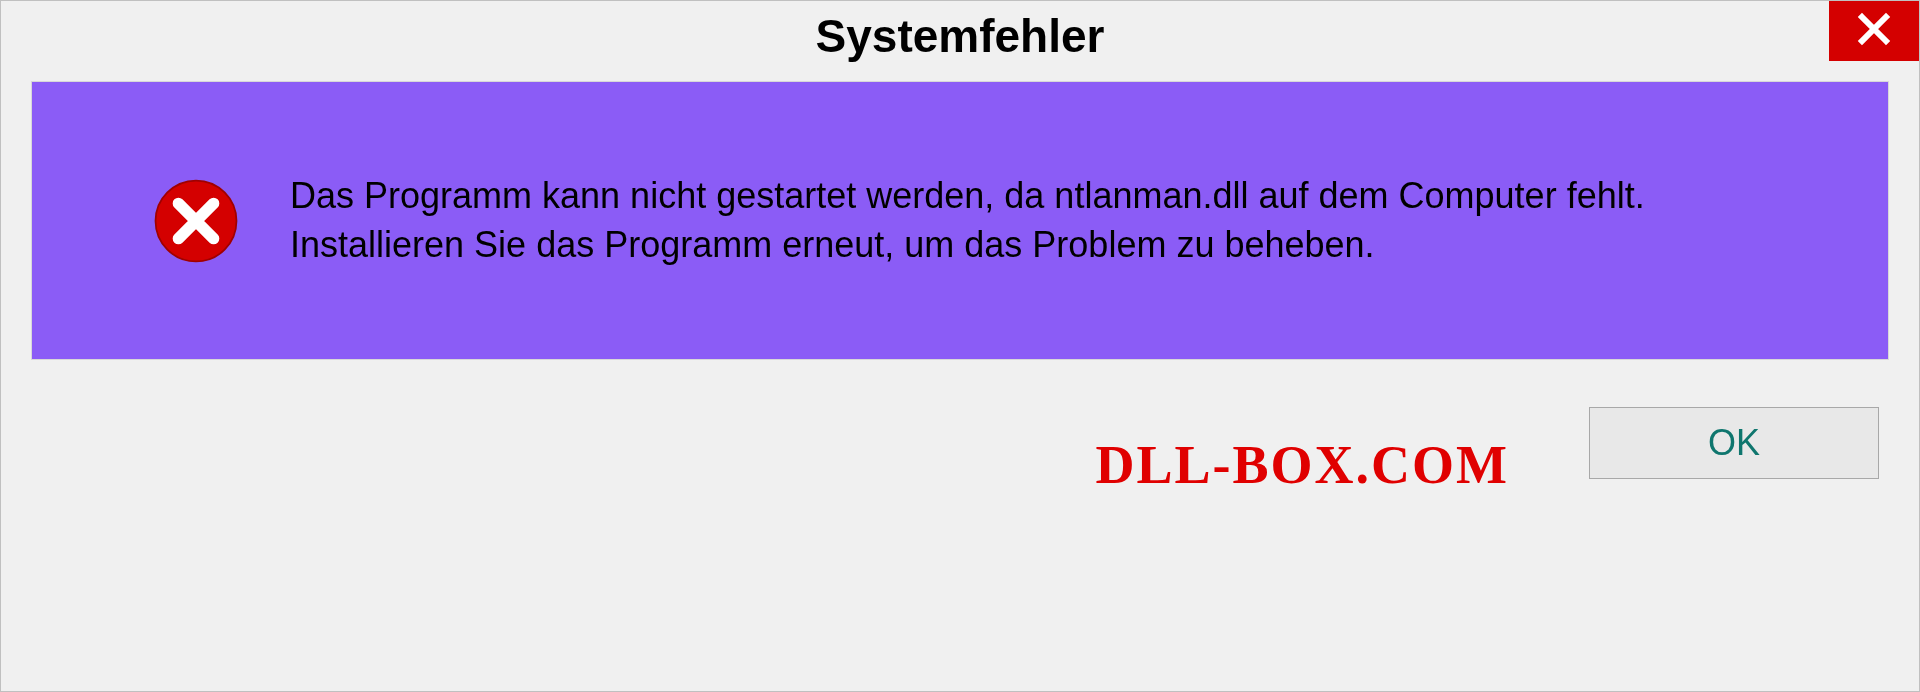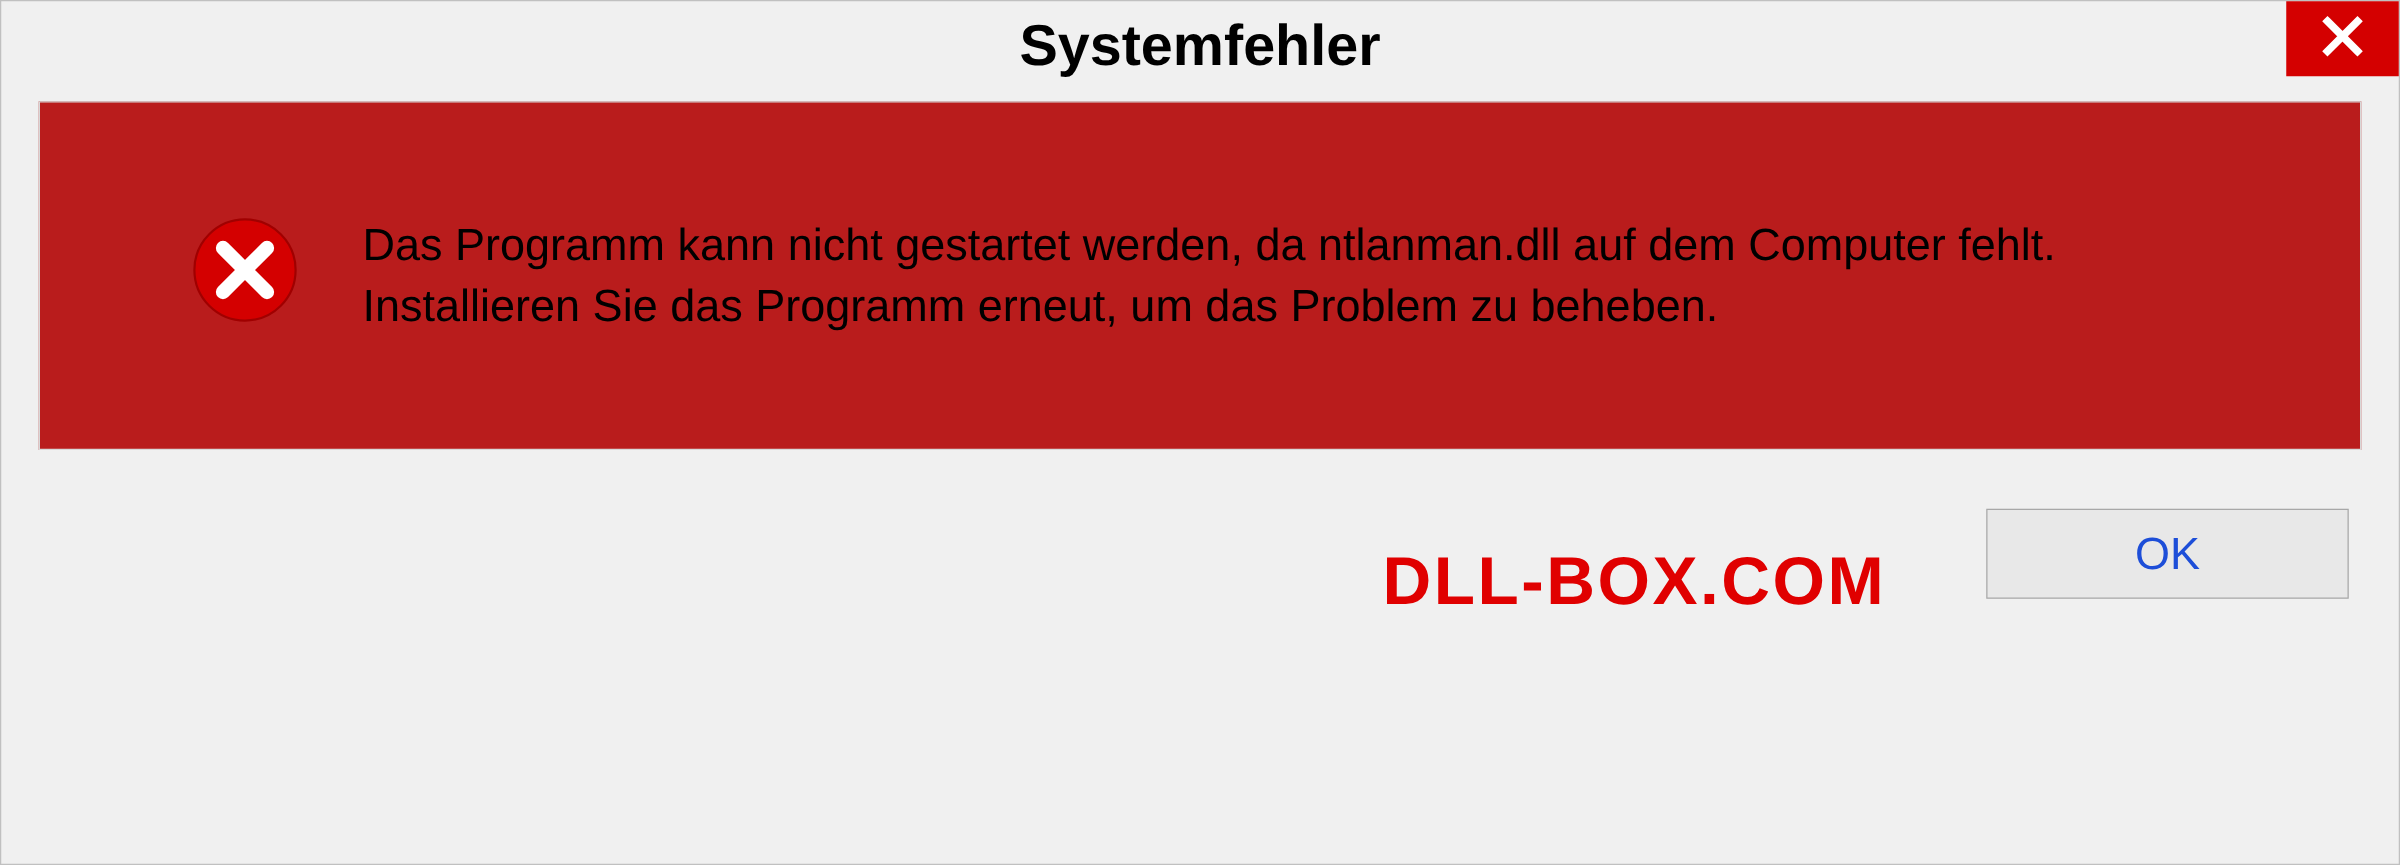--- a/index.html
+++ b/index.html
@@ -46,25 +46,25 @@
       align-items: center;
       justify-content: center;
       cursor: pointer;
     }
     .close-button svg {
       width: 36px;
       height: 36px;
     }
     .content-panel {
       margin: 10px 30px 30px 30px;
-      background: #b91c1c;
+      background: #8b5cf6;
       border: 1px solid #d8d8d8;
       padding: 90px 60px 90px 120px;
       display: flex;
-      align-items: flex-start;
+      align-items: flex-end;
       gap: 50px;
     }
     .error-icon-wrap {
       flex-shrink: 0;
     }
     .error-icon-wrap svg {
       width: 88px;
       height: 88px;
     }
     .message {
@@ -77,30 +77,30 @@
       align-items: center;
       justify-content: flex-end;
       padding: 0 40px 30px 40px;
       gap: 80px;
     }
     .watermark {
       font-size: 54px;
       font-weight: 900;
       color: #e00000;
       letter-spacing: 2px;
-      font-family: Liberation Sans, sans-serif;
+      font-family: Liberation Serif, serif;
       margin-top: 44px;
     }
     .ok-button {
       width: 290px;
       height: 72px;
       background: #e8e8e8;
       border: 1px solid #a8a8a8;
       font-size: 36px;
-      color: #1d4ed8;
+      color: #0f766e;
       cursor: pointer;
       display: flex;
       align-items: center;
       justify-content: center;
     }
   </style>
 </head>
 <body>
 
 <div class="dialog">

